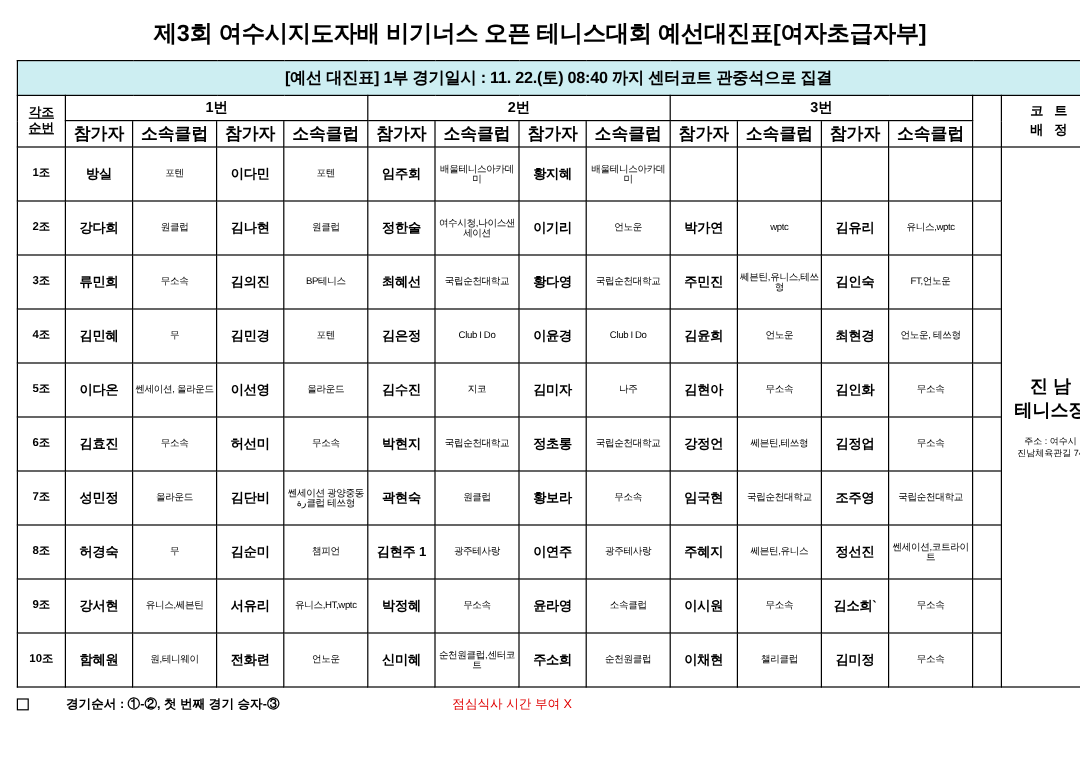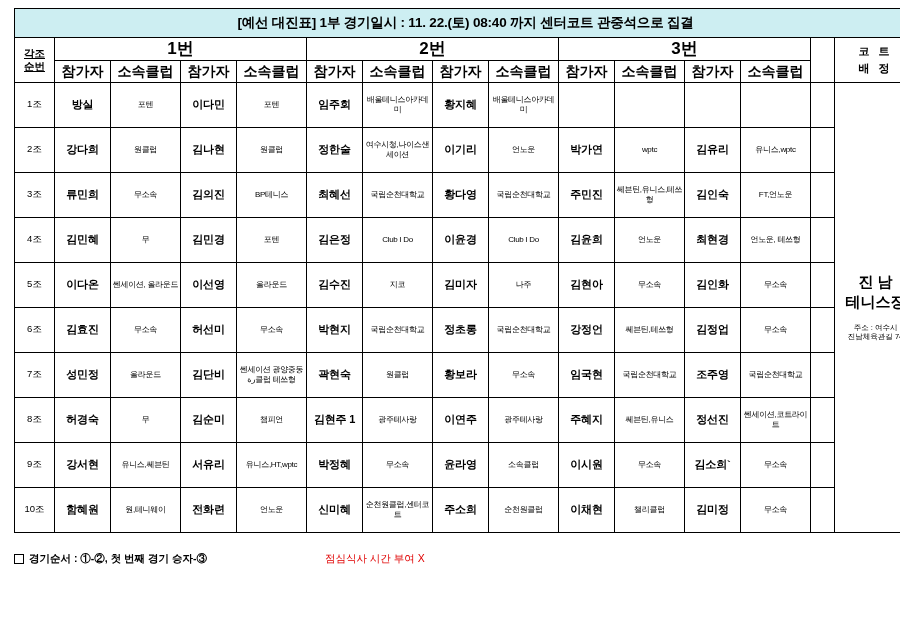--- a/index.html
+++ b/index.html
@@ -38,21 +38,21 @@
     word-break:break-all;
   }
   .subtitle-cell{
     background:#cdeef2;
     font-size:13.5px;
     font-weight:bold;
     height:26px;
     letter-spacing:-0.2px;
   }
   .hdr-group{
-    font-size:17px;
+    font-size:12px;
     font-weight:bold;
     height:18px;
   }
   .hdr-sub{
     font-size:14px;
     font-weight:bold;
     height:19px;
   }
   .hdr-rank{
     font-size:10.5px;
@@ -60,35 +60,36 @@
     line-height:1.25;
     text-decoration:underline;
   }
   .hdr-court{
     font-size:11px;
     font-weight:bold;
     line-height:1.5;
     letter-spacing:3px;
   }
   .row-h{height:45px;}
-  .cell-rank{font-size:9.5px;font-weight:normal;margin-top:20px;}
+  .cell-rank{font-size:9.5px;font-weight:bold;margin-top:20px;}
   .cell-name{font-size:11px;font-weight:bold;letter-spacing:-0.2px;margin-left:19px;}
   .cell-club{font-size:8px;letter-spacing:-0.3px;}
   .court-box{
     font-size:15px;font-weight:bold;line-height:1.35;
   }
   .court-sub{
     font-size:7.5px;font-weight:normal;line-height:1.3;margin-top:10px;
   }
   .footer{
-    margin-top:19px;
+    margin-top:7px;
     display:flex;
     align-items:center;
     font-size:10.5px;
     font-weight:bold;
+    gap:26px;
   }
   .footer .chk{
     display:inline-block;width:8px;height:8px;border:1px solid #000;margin-right:5px;
   }
   .footer .note{
     margin-left:118px;
     color:#e00000;
     font-weight:normal;
     font-size:10.5px;
   }
@@ -96,20 +97,21 @@
   .w-name{width:56px;}
   .w-club{width:70px;}
   .w-blank{width:24px;}
   .w-court{width:82px;}
 </style>
 </head>
 <body>
 
 <div class="page">
 
+  <div class="title">제3회 여수시지도자배 비기너스 오픈 테니스대회 예선대진표[여자초급자부]</div>
 
   <table>
     <colgroup>
       <col class="w-rank">
       <col class="w-name">
         <col class="w-club">
         <col class="w-name">
         <col class="w-club">
       <col class="w-name">
         <col class="w-club">

